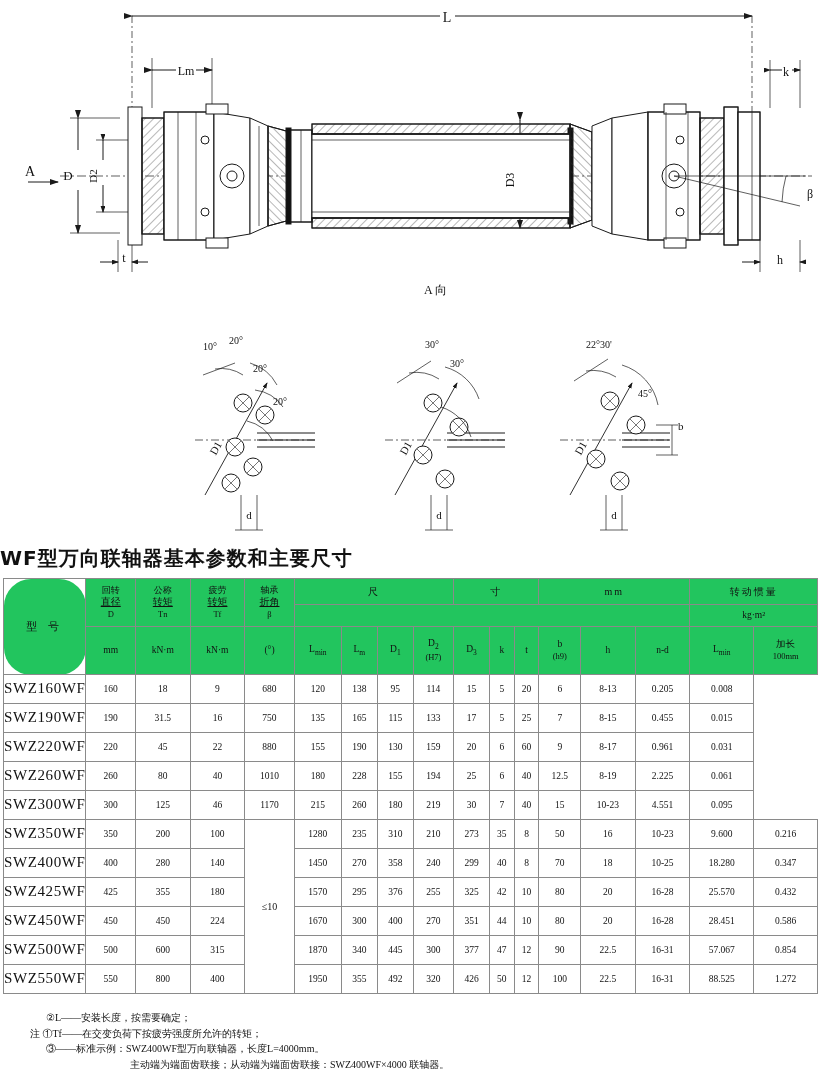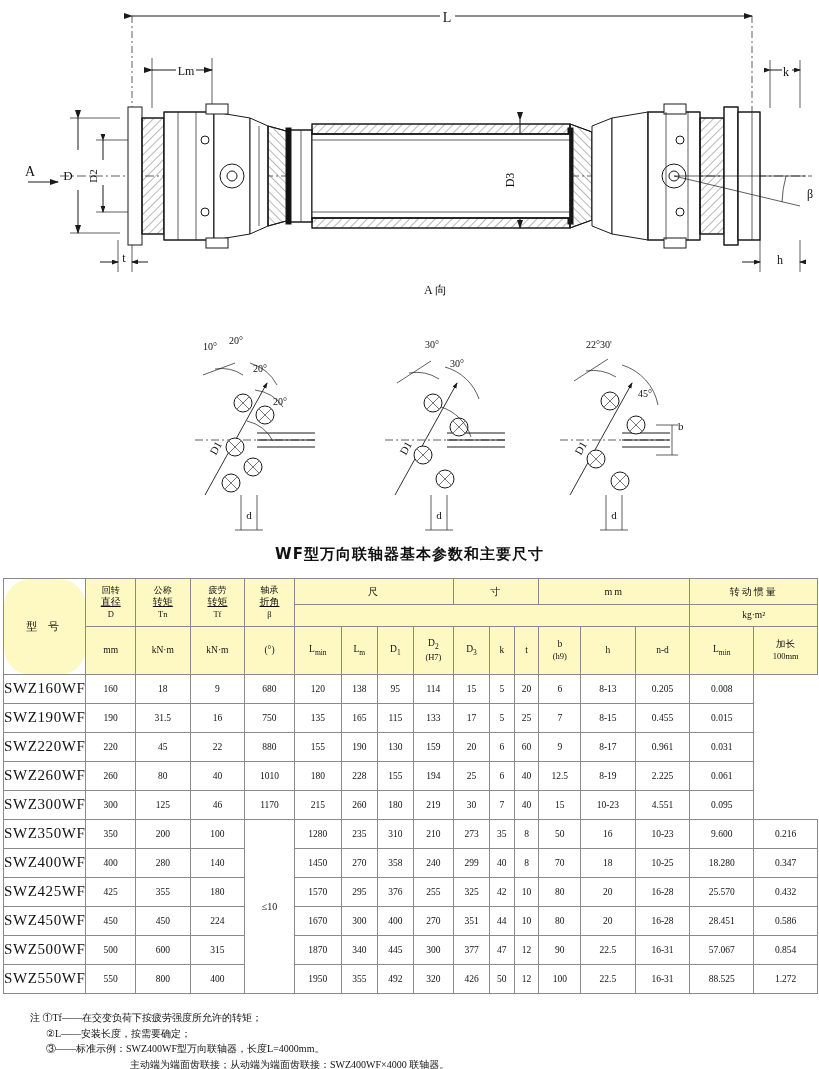--- a/index.html
+++ b/index.html
@@ -22,23 +22,22 @@
     left: 0; top: 0;
     width: 819px; height: 545px;
   }
   .draw-area svg { display: block; }
 
   
   .section-title {
     position: absolute;
     top: 545px; left: 0;
     width: 819px;
-    text-align: center;
     font-family: "DejaVu Sans", "Liberation Sans", sans-serif;
-    font-size: 15px;
+    font-size: 20px;
     font-weight: bold;
     letter-spacing: 1px;
     color: #111;
   }
 
   
   .table-wrap {
     position: absolute;
     top: 578px; left: 3px;
     width: 815px;
@@ -51,21 +50,21 @@
     font-family: "Liberation Serif", "DejaVu Serif", serif;
   }
   table.spec th, table.spec td {
     border: 1px solid #8a8a8a;
     text-align: center;
     vertical-align: middle;
     padding: 0;
     line-height: 1.15;
   }
   table.spec thead th {
-    background: #fef9c3;
+    background: #22c55e;
     font-weight: normal;
   }
   .hdr-group { height: 26px; font-size: 10px; letter-spacing: 2px; }
   .hdr-unitrow { height: 22px; }
   .hdr-main { height: 48px; }
   .hdr-model {
     width: 78px;
     font-size: 11px;
     letter-spacing: 4px;
     font-weight: normal;
@@ -619,19 +618,19 @@
             <td>22.5</td>
             <td>16-31</td>
             <td>88.525</td>
             <td>1.272</td>
           </tr>
         </tbody>
     </table>
   </div>
 
   <div class="notes">
+    <div class="n-line indent1">②L——安装长度，按需要确定；</div>
     <div class="n-line">注 ①Tf——在交变负荷下按疲劳强度所允许的转矩；</div>
-    <div class="n-line indent1">②L——安装长度，按需要确定；</div>
     <div class="n-line indent1">③——标准示例：SWZ400WF型万向联轴器，长度L=4000mm。</div>
     <div class="n-line indent2">主动端为端面齿联接；从动端为端面齿联接：SWZ400WF×4000 联轴器。</div>
   </div>
 
 </div>
 
 </body></html>

